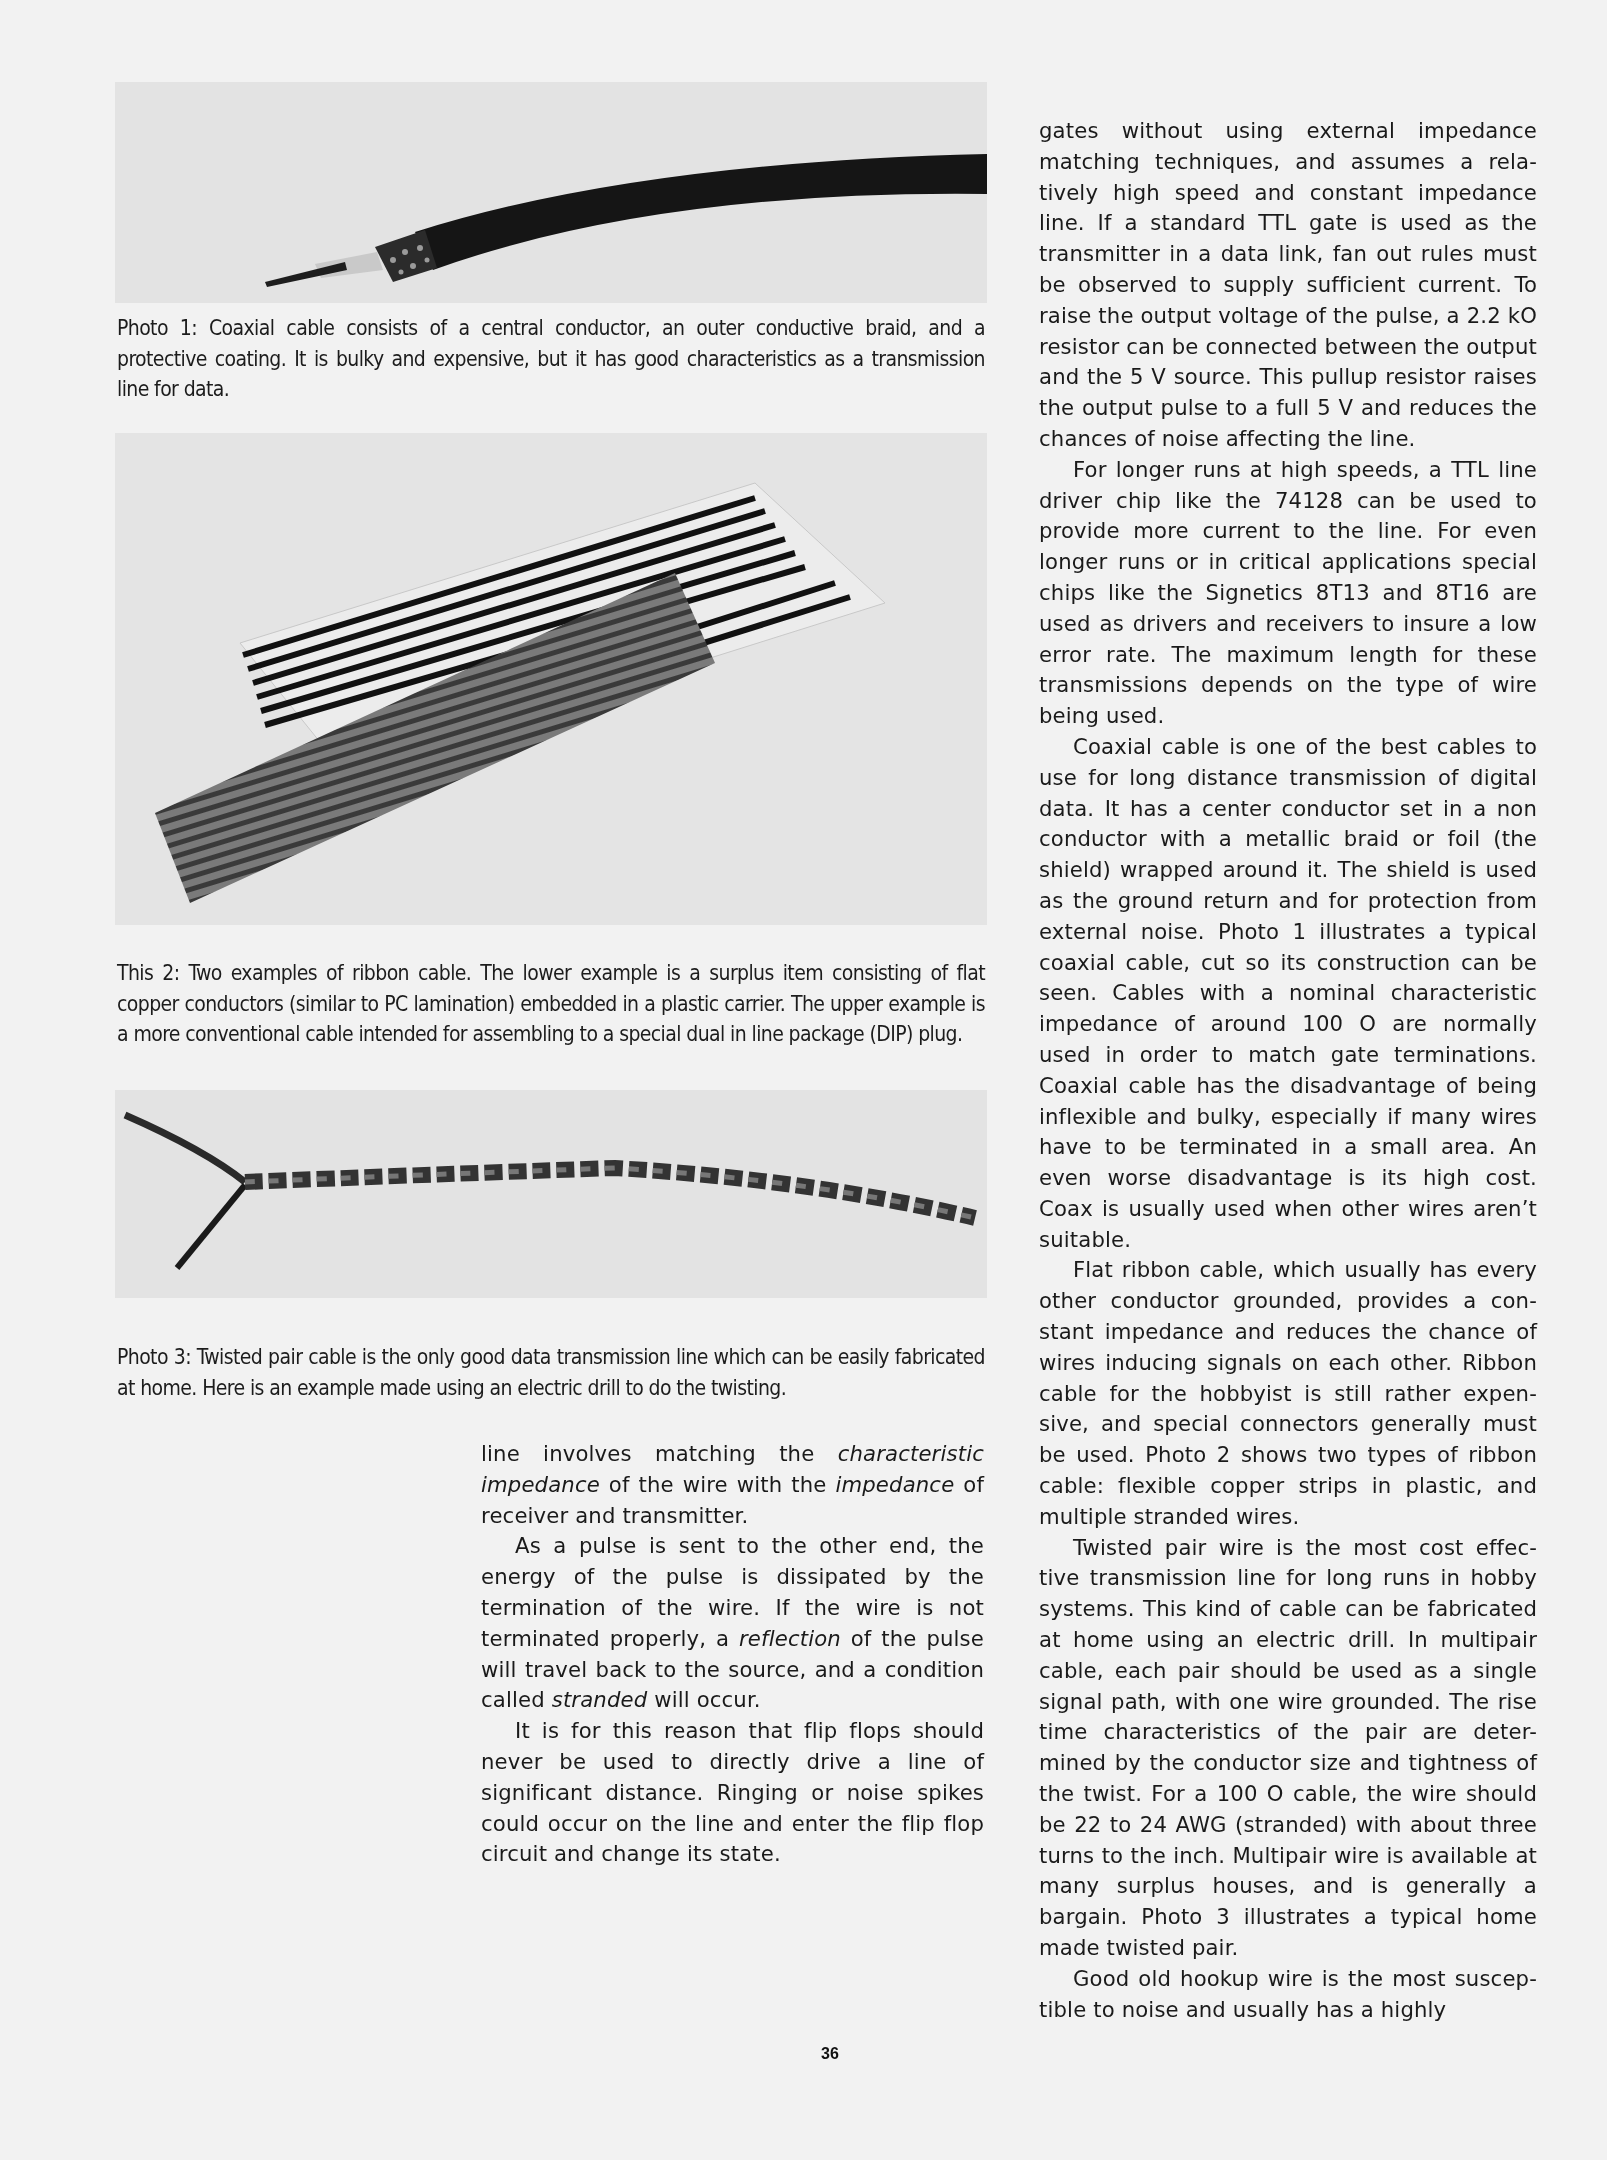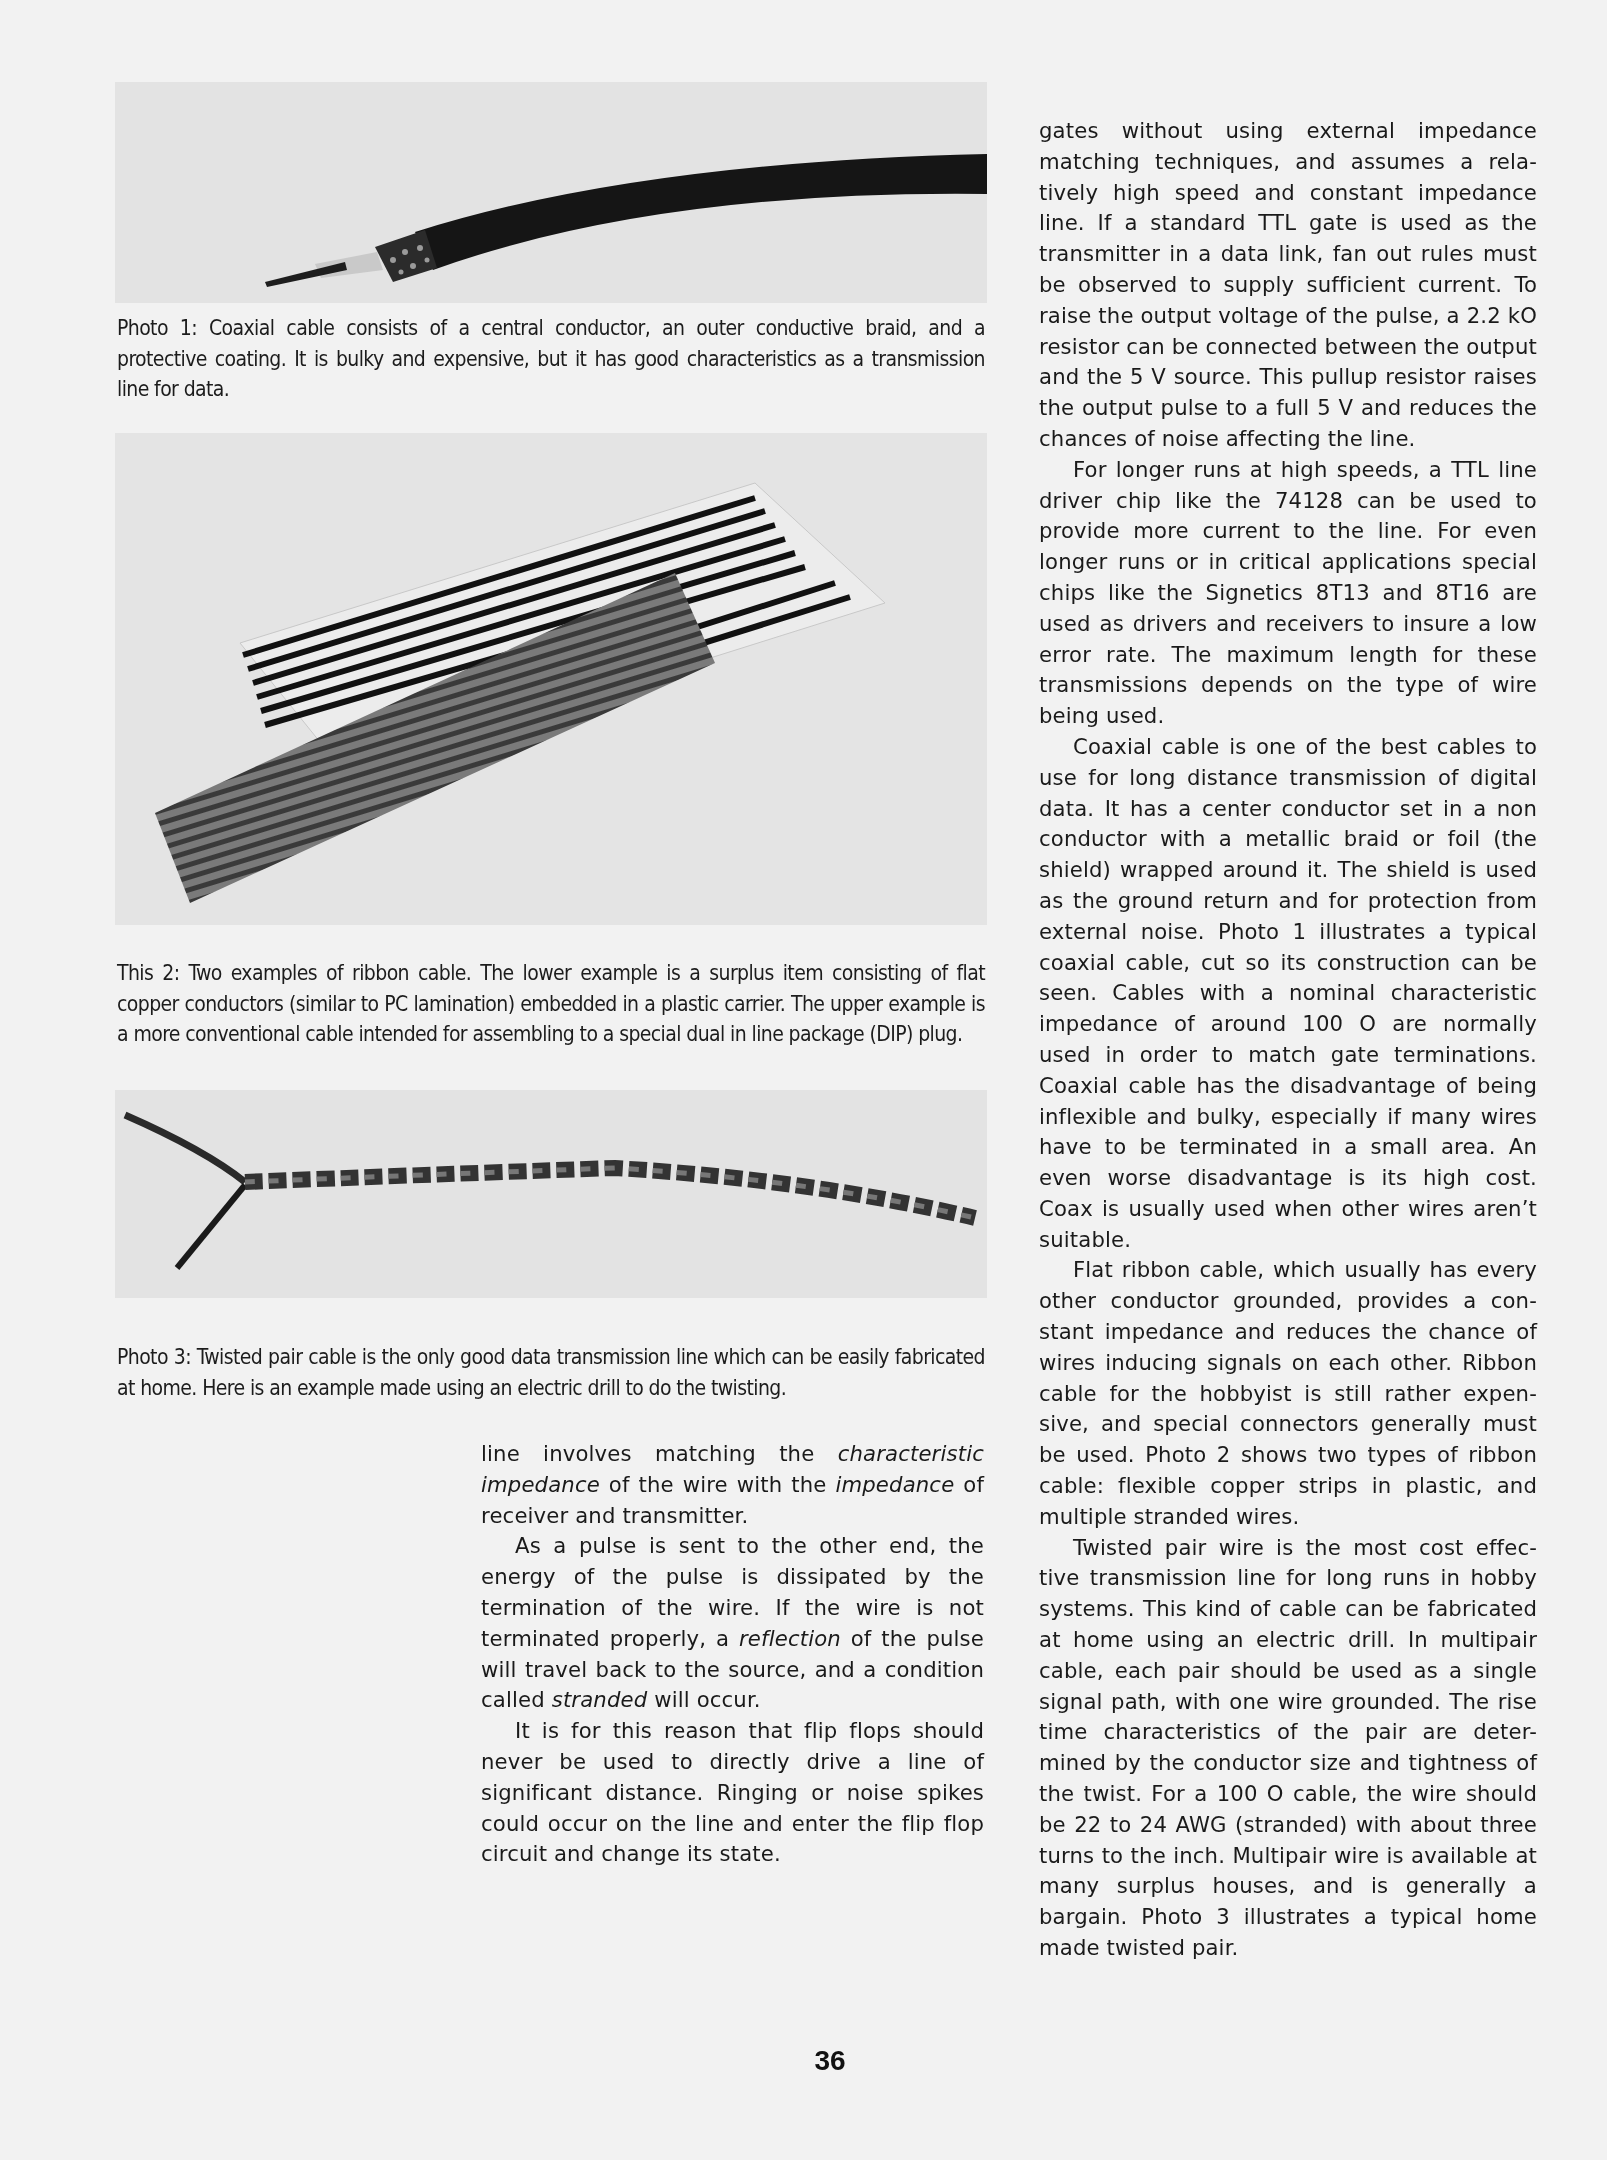--- a/index.html
+++ b/index.html
@@ -34,21 +34,21 @@
     color: #1a1a1a; letter-spacing: 0.15px; margin-top: 46px;
   }
   #col-left { left: 481px; top: 1393px; width: 503px; }
   #col-right { left: 1039px; top: 70px; width: 498px; }
   .col p { margin: 0; text-indent: 0; }
   .col p.indent { text-indent: 34px; }
   .col em { font-style: italic; }
 
   #page-number {
     position: absolute; top: 2045px; left: 780px; width: 100px;
-    text-align: center; font-weight: bold; font-size: 28px;
+    text-align: center; font-weight: bold; font-size: 16px;
     font-family: "Liberation Sans", sans-serif; color: #111;
   }
 </style>
 </head>
 <body>
 
 <div class="photo" id="photo1">
   <svg viewBox="0 0 872 221" preserveAspectRatio="none">
     <rect width="872" height="221" fill="#e3e3e3"></rect>
     <path d="M 300 150 Q 520 80 872 72 L 872 112 Q 540 108 318 188 Z" fill="#151515"></path>
@@ -119,15 +119,16 @@
   <p class="indent"><span>As a pulse is sent to the other end, the energy of the pulse is dissipated by the termination of the wire. If the wire is not terminated properly, a </span><em>reflection</em><span> of the pulse will travel back to the source, and a condition called </span><em>stranded</em><span> will occur.</span></p>
   <p class="indent">It is for this reason that flip flops should never be used to directly drive a line of significant distance. Ringing or noise spikes could occur on the line and enter the flip flop circuit and change its state.</p>
 </div>
 
 <div class="col" id="col-right">
   <p>gates without using external impedance matching techniques, and assumes a rela-tively high speed and constant impedance line. If a standard TTL gate is used as the transmitter in a data link, fan out rules must be observed to supply sufficient current. To raise the output voltage of the pulse, a 2.2 kO resistor can be connected between the output and the 5 V source. This pullup resistor raises the output pulse to a full 5 V and reduces the chances of noise affecting the line.</p>
   <p class="indent">For longer runs at high speeds, a TTL line driver chip like the 74128 can be used to provide more current to the line. For even longer runs or in critical applications special chips like the Signetics 8T13 and 8T16 are used as drivers and receivers to insure a low error rate. The maximum length for these transmissions depends on the type of wire being used.</p>
   <p class="indent">Coaxial cable is one of the best cables to use for long distance transmission of digital data. It has a center conductor set in a non conductor with a metallic braid or foil (the shield) wrapped around it. The shield is used as the ground return and for protection from external noise. Photo 1 illustrates a typical coaxial cable, cut so its construction can be seen. Cables with a nominal characteristic impedance of around 100 O are normally used in order to match gate terminations. Coaxial cable has the disadvantage of being inflexible and bulky, especially if many wires have to be terminated in a small area. An even worse disadvantage is its high cost. Coax is usually used when other wires aren’t suitable.</p>
   <p class="indent">Flat ribbon cable, which usually has every other conductor grounded, provides a con-stant impedance and reduces the chance of wires inducing signals on each other. Ribbon cable for the hobbyist is still rather expen-sive, and special connectors generally must be used. Photo 2 shows two types of ribbon cable: flexible copper strips in plastic, and multiple stranded wires.</p>
   <p class="indent">Twisted pair wire is the most cost effec-tive transmission line for long runs in hobby systems. This kind of cable can be fabricated at home using an electric drill. In multipair cable, each pair should be used as a single signal path, with one wire grounded. The rise time characteristics of the pair are deter-mined by the conductor size and tightness of the twist. For a 100 O cable, the wire should be 22 to 24 AWG (stranded) with about three turns to the inch. Multipair wire is available at many surplus houses, and is generally a bargain. Photo 3 illustrates a typical home made twisted pair.</p>
+  <p class="indent">Good old hookup wire is the most suscep-tible to noise and usually has a highly</p>
 </div>
 
 <div id="page-number">36</div>
 
 </body></html>

